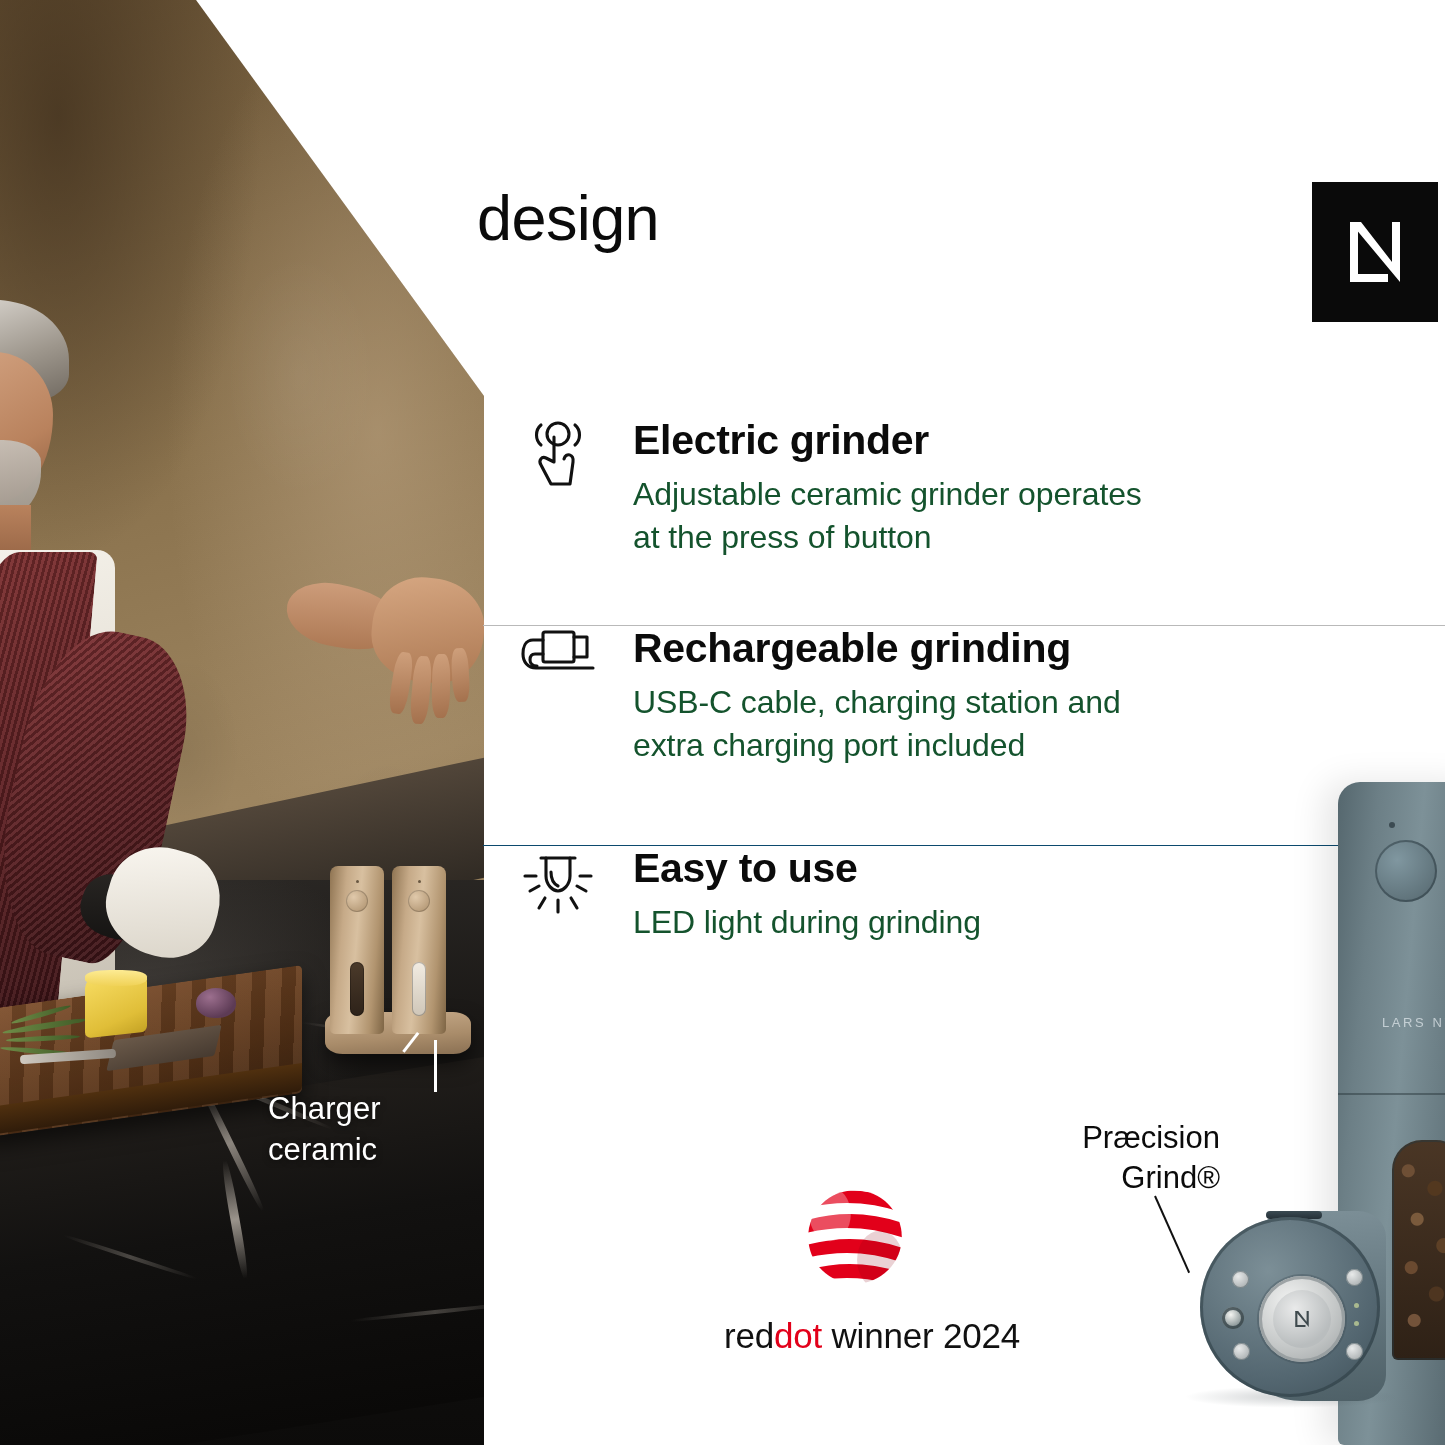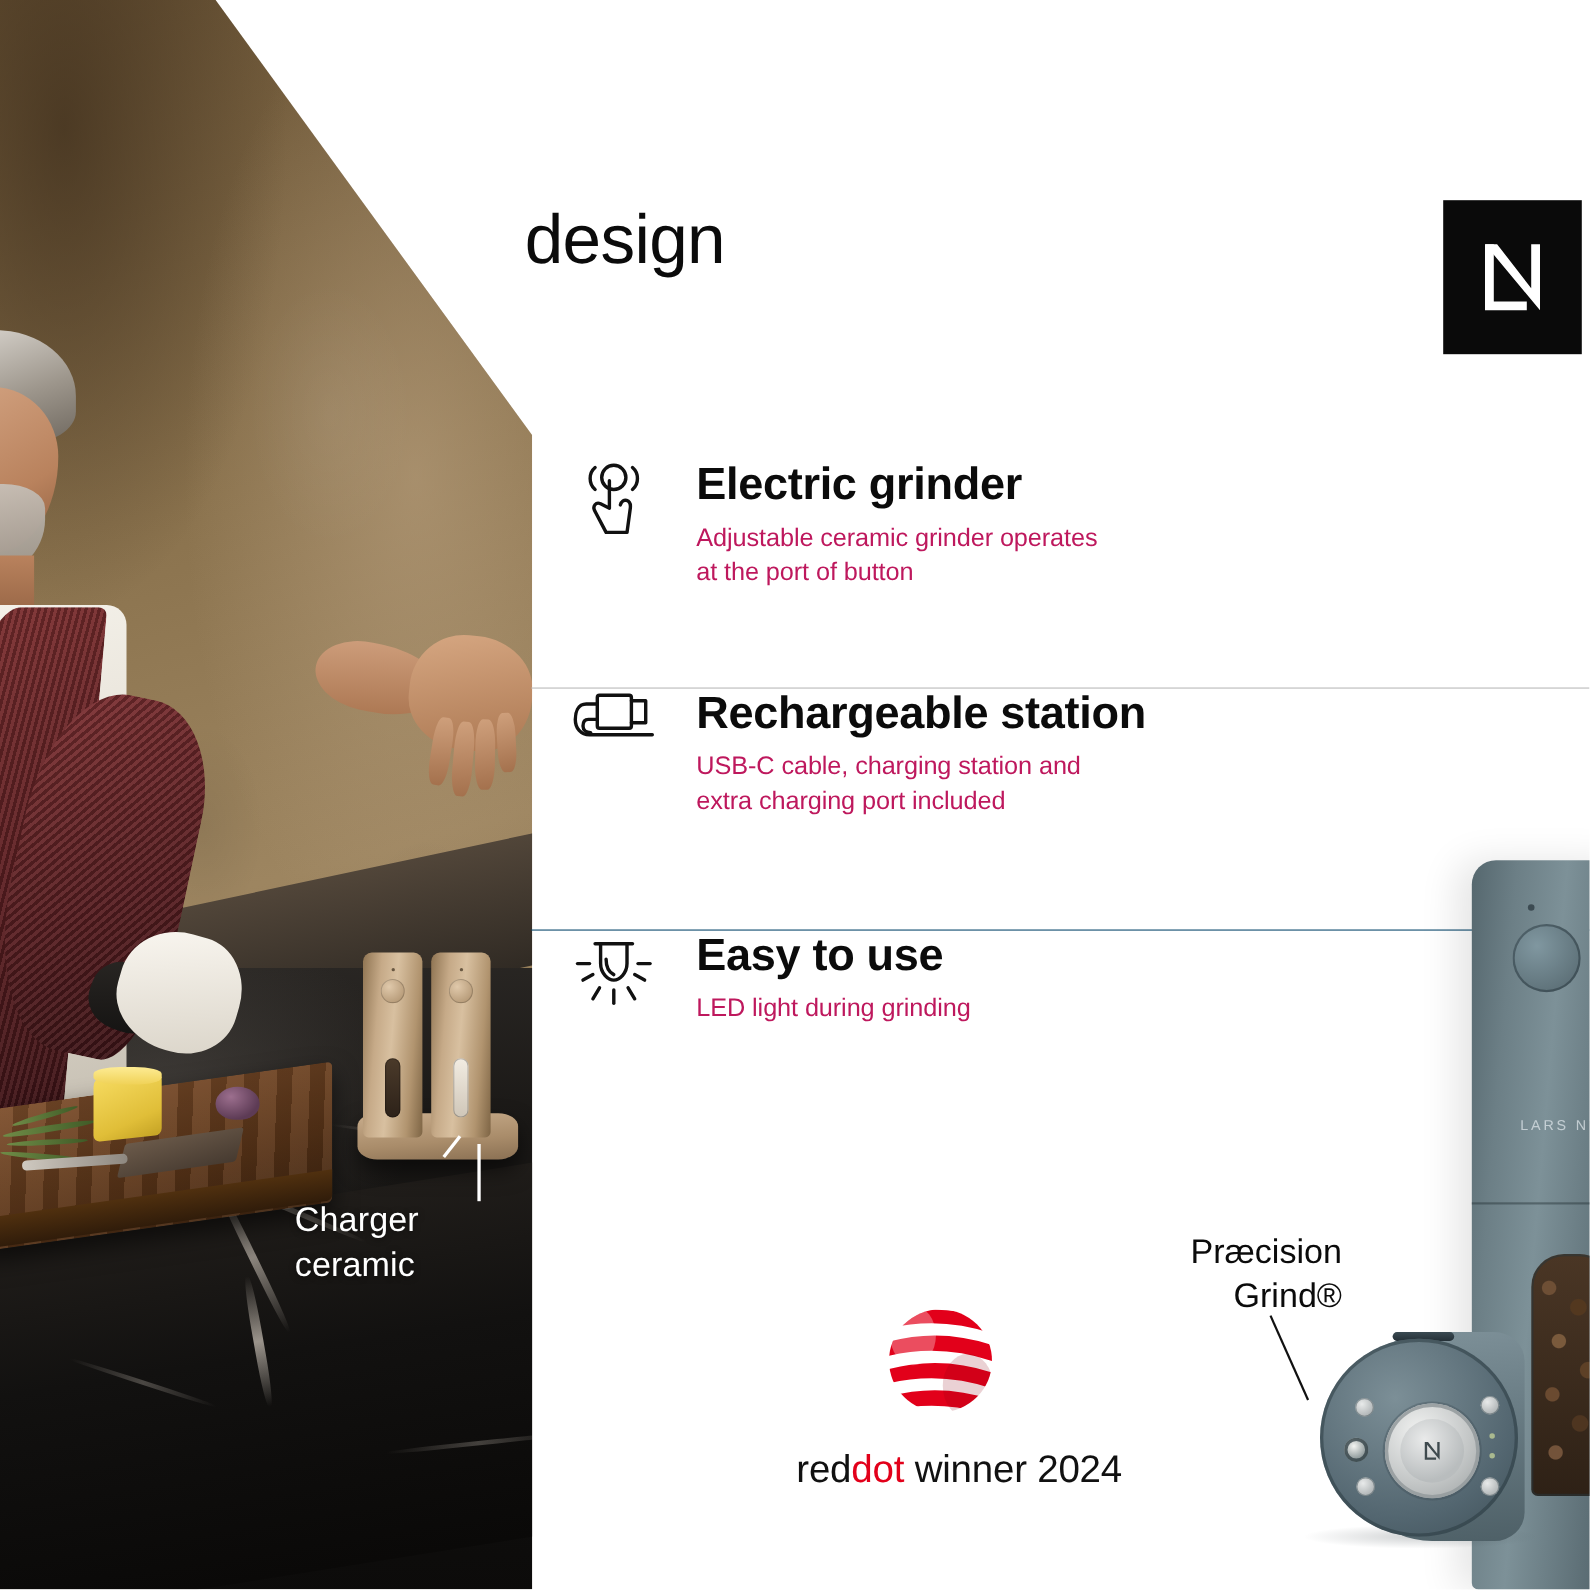--- a/index.html
+++ b/index.html
@@ -232,21 +232,21 @@
   .f-row2{ height:220px; border-top:1px solid #b9b9b9; }
   .f-row3{ height:210px; border-top:1px solid #0c4a6e; }
   .f-icon{
     width:150px; flex:0 0 150px; display:flex; align-items:center; justify-content:center;
   }
   .f-text{ flex:1; padding-right:40px; }
   .f-title{
     font-size:41px; line-height:1.12; color:#0b0b0b; letter-spacing:-.3px;
     margin-bottom:9px; font-weight:700;
   }
-  .f-desc{ font-size:23px; line-height:1.35; color:#be185d; letter-spacing:-.1px; }
+  .f-desc{ font-size:32px; line-height:1.35; color:#14532d; letter-spacing:-.1px; }
 
   
   .reddot{ position:absolute; left:690px; top:1185px; width:330px; }
   .reddot-sphere{ width:104px; height:104px; margin:0 auto; display:block; }
   .reddot-text{
     margin-top:27px; text-align:right; font-size:35px; color:#111;
     letter-spacing:-.2px; white-space:nowrap;
   }
   .reddot-text .dot{ color:#e2001a; }
 
@@ -438,35 +438,35 @@
         <svg width="74" height="74" viewBox="0 0 74 74" fill="none" stroke="#111" stroke-width="3.1" stroke-linecap="round" stroke-linejoin="round">
           <circle cx="37" cy="16" r="11"></circle>
           <path d="M20 7 C14 12, 14 22, 20 27"></path>
           <path d="M54 7 C60 12, 60 22, 54 27"></path>
           <path d="M33 19 L33 44 L25 40 C21 38, 17 42, 20 47 L30 66 L49 66 L52 44 C53 36, 45 34, 43 41"></path>
         </svg>
       </div>
       <div class="f-text">
         <div class="f-title">Electric grinder</div>
         <div class="f-desc">Adjustable ceramic grinder operates</div>
-        <div class="f-desc">at the port of button</div>
+        <div class="f-desc">at the press of button</div>
       </div>
     </div>
 
     <div class="feature f-row2">
       <div class="f-icon">
         <svg width="78" height="62" viewBox="0 0 78 62" fill="none" stroke="#111" stroke-width="3.1" stroke-linecap="round" stroke-linejoin="round">
           <rect x="24" y="6" width="31" height="30" rx="2"></rect>
           <path d="M55 11 L68 11 L68 31 L55 31"></path>
           <path d="M24 14 L14 14 C6 14, 4 22, 4 28 C4 36, 9 42, 17 42 L74 42"></path>
           <path d="M24 28 L16 28 C12 28, 11 31, 11 34 C11 38, 14 40, 18 40"></path>
         </svg>
       </div>
       <div class="f-text">
-        <div class="f-title">Rechargeable station</div>
+        <div class="f-title">Rechargeable grinding</div>
         <div class="f-desc">USB-C cable, charging station and</div>
         <div class="f-desc">extra charging port included</div>
       </div>
     </div>
 
     <div class="feature f-row3">
       <div class="f-icon">
         <svg width="78" height="74" viewBox="0 0 78 74" fill="none" stroke="#111" stroke-width="3.1" stroke-linecap="round" stroke-linejoin="round">
           <path d="M22 12 L56 12"></path>
           <path d="M27 12 L27 30 C27 39, 34 45, 39 45 C44 45, 51 39, 51 30 L51 12"></path>

